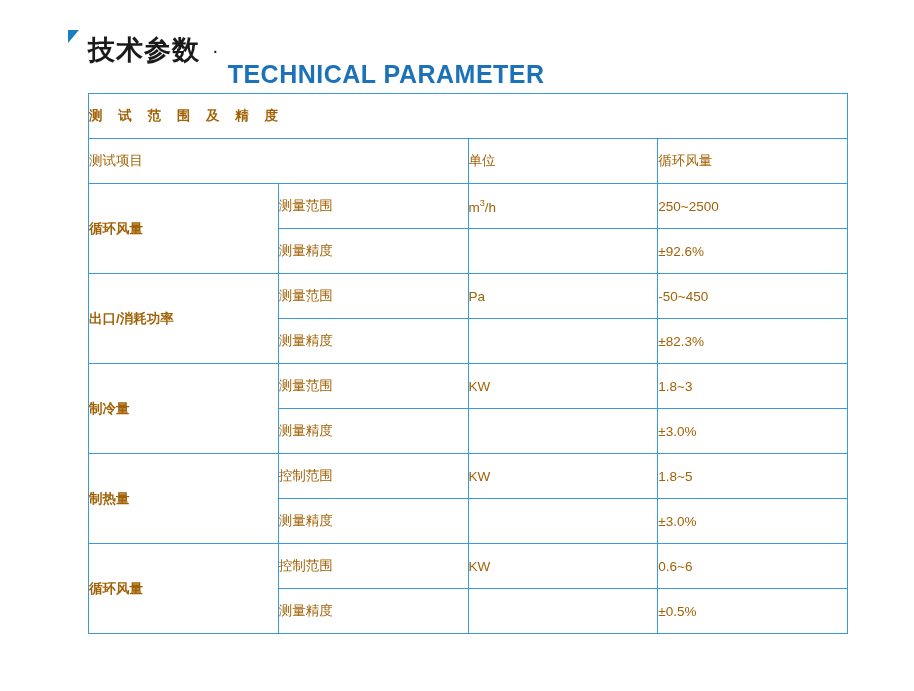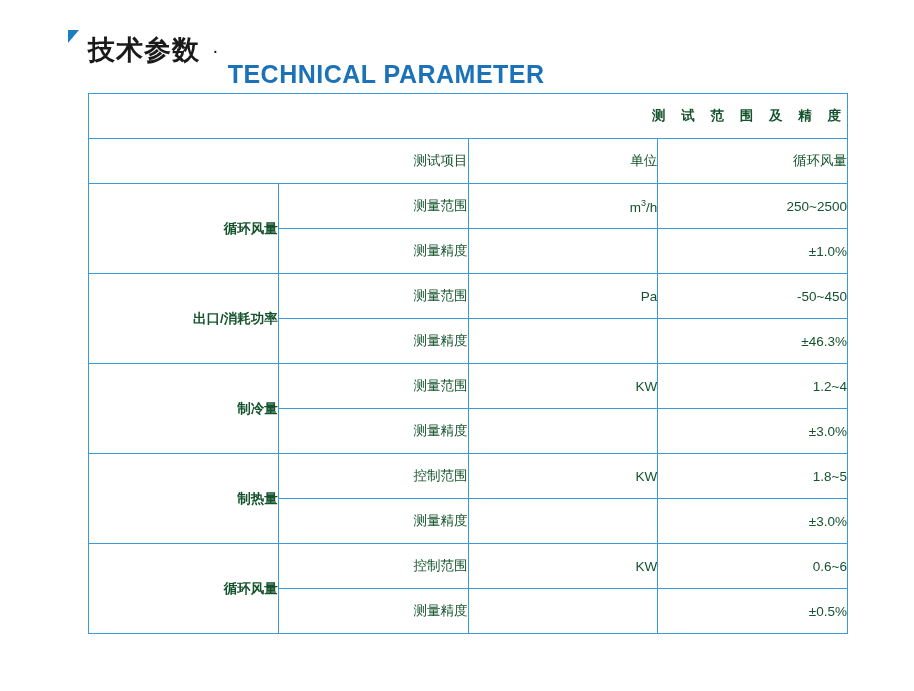--- a/index.html
+++ b/index.html
@@ -67,23 +67,23 @@
     top: 93px;
     width: 760px;
   }
   table.param {
     border-collapse: collapse;
     width: 760px;
     table-layout: fixed;
   }
   table.param td {
     border: 1px solid #3a9ad9;
-    text-align: right;
+    text-align: left;
     vertical-align: middle;
-    color: #14532d;
+    color: #a16207;
     font-size: 13.5px;
     padding: 0;
     height: 44px;
   }
   td.caption {
     height: 59px;
     font-size: 19px;
     font-weight: bold;
     letter-spacing: 6px;
     color: #111;
@@ -130,38 +130,38 @@
           </tr>
           <tr>
             <td class="group" rowspan="2" style="width:93px">循环风量</td>
             <td class="item" style="width:137px">测量范围</td>
             <td class="unit">m<span class="sup">3</span>/h</td>
             <td class="value">250~2500</td>
           </tr>
           <tr>
             <td class="item" style="width:137px">测量精度</td>
             <td class="unit"></td>
-            <td class="value">±1.0%</td>
+            <td class="value">±92.6%</td>
           </tr>
           <tr>
             <td class="group" rowspan="2" style="width:93px">出口/消耗功率</td>
             <td class="item" style="width:137px">测量范围</td>
             <td class="unit">Pa</td>
             <td class="value">-50~450</td>
           </tr>
           <tr>
             <td class="item" style="width:137px">测量精度</td>
             <td class="unit"></td>
-            <td class="value">±46.3%</td>
+            <td class="value">±82.3%</td>
           </tr>
           <tr>
             <td class="group" rowspan="2" style="width:93px">制冷量</td>
             <td class="item" style="width:137px">测量范围</td>
             <td class="unit">KW</td>
-            <td class="value">1.2~4</td>
+            <td class="value">1.8~3</td>
           </tr>
           <tr>
             <td class="item" style="width:137px">测量精度</td>
             <td class="unit"></td>
             <td class="value">±3.0%</td>
           </tr>
           <tr>
             <td class="group" rowspan="2" style="width:93px">制热量</td>
             <td class="item" style="width:137px">控制范围</td>
             <td class="unit">KW</td>

